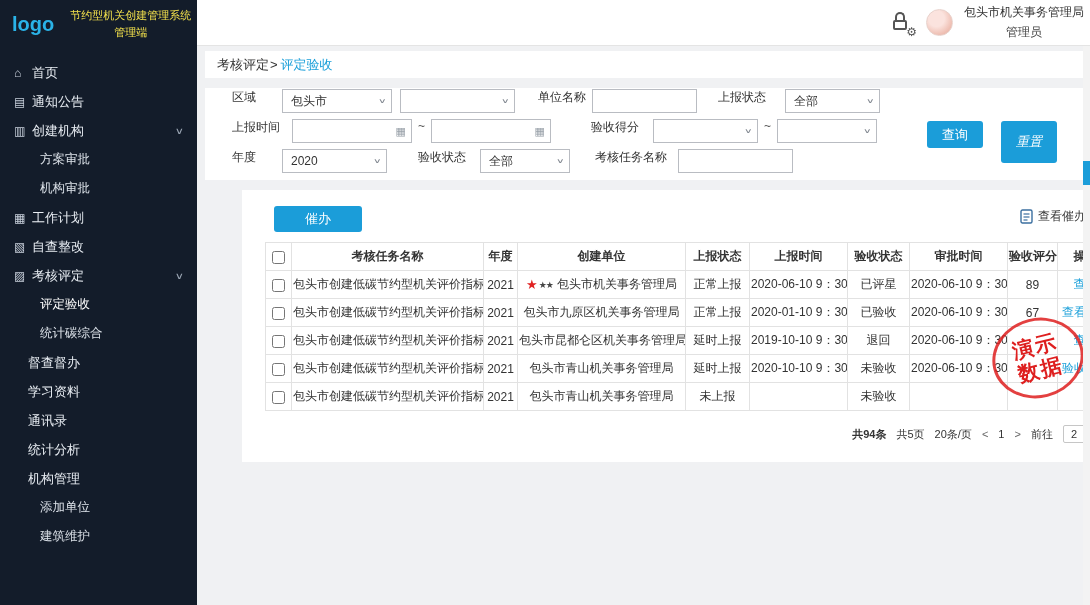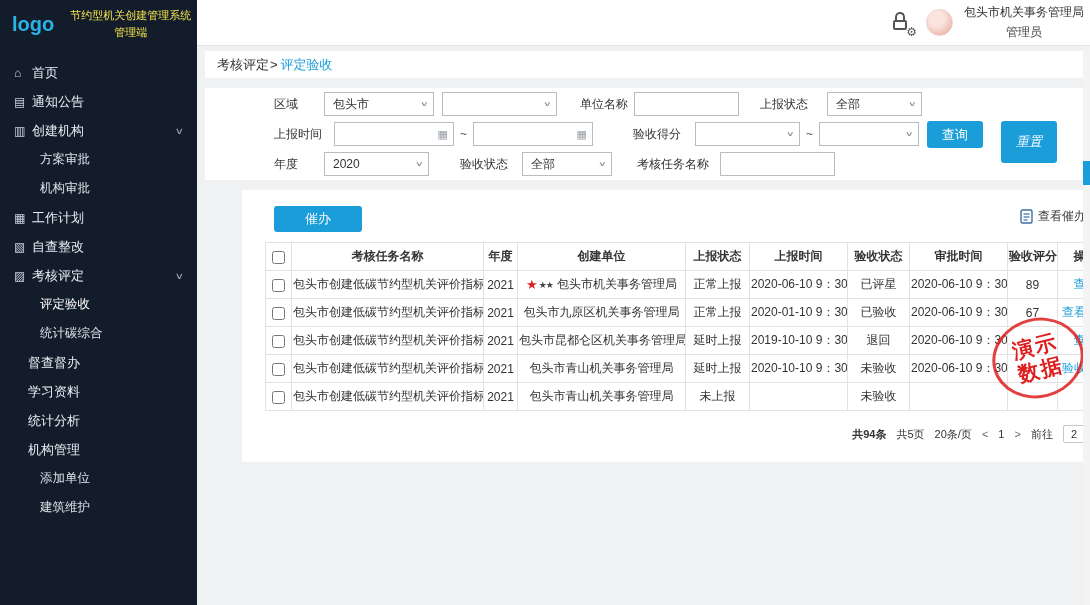--- a/index.html
+++ b/index.html
@@ -35,21 +35,21 @@
   .user-block { font-size: 12px; color: #333; line-height: 1.6; cursor: pointer; }
   .user-role { text-align: center; color: #444; }
 
   
   .crumb-bar { position: absolute; left: 205px; top: 51px; width: 878px; height: 27px; background: #fff; display: flex; align-items: center; padding-left: 12px; font-size: 13px; color: #333; z-index: 1; }
   .crumb-sep { margin: 0 3px 0 1px; color: #333; }
   .crumb-current { color: #1a9fd9; }
 
   
   .filter-card { position: absolute; left: 205px; top: 88px; width: 878px; height: 92px; background: #fff; z-index: 1; }
-  .f-row { display: flex; align-items: center; height: 30px; padding-left: 27px; font-size: 12px; color: #333; margin-left: 42px; }
+  .f-row { display: flex; align-items: flex-start; height: 30px; padding-left: 27px; font-size: 12px; color: #333; }
   .f-row:first-child { margin-top: 1px; }
   .f-label { display: inline-block; white-space: nowrap; }
   .select { position: relative; height: 24px; border: 1px solid #b9bcc2; background: #fff; display: flex; align-items: center; padding: 0 18px 0 8px; cursor: pointer; }
   .sel-val { font-size: 12px; color: #333; white-space: nowrap; overflow: hidden; }
   .sel-arrow { position: absolute; right: 5px; top: 50%; transform: translateY(-50%) scaleY(.7) scaleX(1.3); font-size: 9px; color: #808790; }
   .text-input { height: 24px; border: 1px solid #b9bcc2; background: #fff; cursor: text; }
   .date-input { position: relative; height: 24px; border: 1px solid #b9bcc2; background: #fff; cursor: pointer; }
   .cal-icon { position: absolute; right: 5px; top: 50%; transform: translateY(-50%); font-size: 11px; color: #98a0a8; line-height: 1; }
   .range-sep { margin: 0 6px; color: #555; }
 
@@ -136,20 +136,23 @@
           <span>评定验收</span>
         </div>
         <div class="sb-item sub">
           <span>统计碳综合</span>
         </div>
         <div class="sb-item top2">
           <span>督查督办</span>
         </div>
         <div class="sb-item top2">
           <span>学习资料</span>
+        </div>
+        <div class="sb-item top2">
+          <span>通讯录</span>
         </div>
         <div class="sb-item top2">
           <span>统计分析</span>
         </div>
         <div class="sb-item top2">
           <span>机构管理</span>
         </div>
         <div class="sb-item sub">
           <span>添加单位</span>
         </div>

